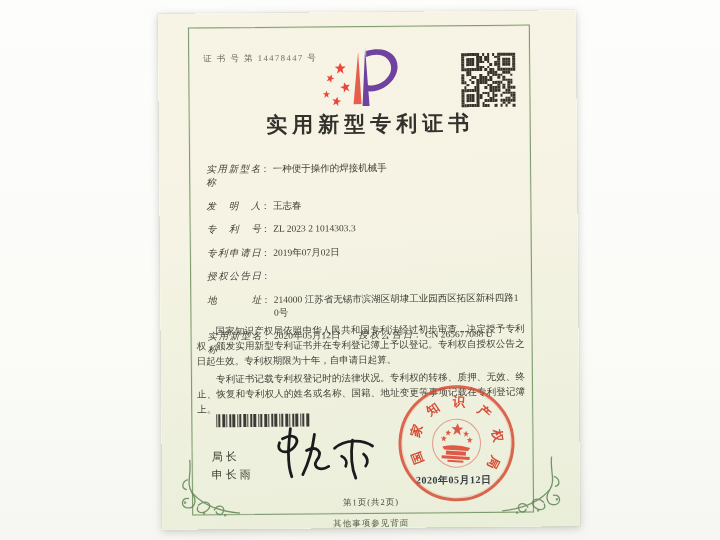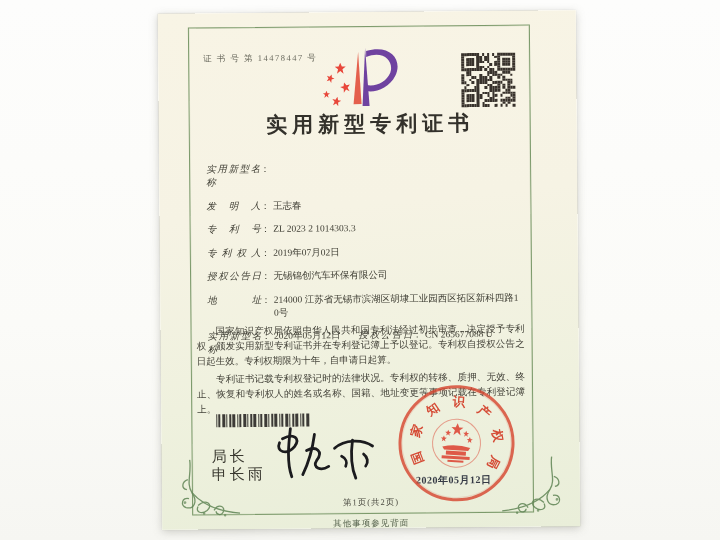--- a/index.html
+++ b/index.html
@@ -41,21 +41,21 @@
   .val{margin-left:3px;}
   .val .line2{display:block;}
   .pair2{margin-left:18px;display:flex;}
   .paras{position:absolute;left:36px;top:311px;width:328px;color:#44433a;}
   .paras p{margin:0 0 3px 0;font-size:9.5px;line-height:15px;text-indent:2em;text-align:justify;}
   .barcode{
     position:absolute;left:55px;top:401px;width:97px;height:13px;
     display:flex;align-items:stretch;
   }
   .barcode div{background:#3c3a36;height:100%;flex:none;}
-  .officer{position:absolute;left:50px;top:434px;font-size:15px;color:#3a3930;letter-spacing:3px;line-height:18px;}
+  .officer{position:absolute;left:50px;top:434px;font-size:11px;color:#3a3930;letter-spacing:3px;line-height:18px;}
   .sig{position:absolute;left:105px;top:410px;width:110px;height:62px;}
   .sealdate{
     position:absolute;left:225px;top:462px;width:134px;text-align:center;
     font-size:10px;font-weight:600;color:#363b46;letter-spacing:0.5px;z-index:1;
   }
   .seal{
     position:absolute;left:237px;top:374px;width:110px;height:110px;z-index:2;
     border-radius:50%;border:3px solid rgba(214,66,44,.8);
     transform:rotate(4deg);
     box-shadow:inset 0 0 0 1px rgba(214,66,44,.15);
@@ -565,40 +565,40 @@
       <div></div>
       <div class="on"></div>
     </div>
 
   <h1 class="title">实用新型专利证书</h1>
 
   <div class="fields">
     <div class="row">
       <span class="lbl">实用新型名称</span>
         <span class="colon">：</span>
+      <span class="val">一种便于操作的焊接机械手</span>
     </div>
     <div class="row">
       <span class="lbl">发明人</span>
         <span class="colon">：</span>
       <span class="val">王志春</span>
     </div>
     <div class="row">
       <span class="lbl">专利号</span>
         <span class="colon">：</span>
       <span class="val">ZL 2023 2 1014303.3</span>
     </div>
     <div class="row">
-      <span class="lbl">专利权人</span>
+      <span class="lbl">专利申请日</span>
         <span class="colon">：</span>
       <span class="val">2019年07月02日</span>
     </div>
     <div class="row">
       <span class="lbl">授权公告日</span>
         <span class="colon">：</span>
-      <span class="val">无锡锦创汽车环保有限公司</span>
     </div>
     <div class="row">
       <span class="lbl">地址</span>
         <span class="colon">：</span>
       <span class="val"><span>214000 江苏省无锡市滨湖区胡埭工业园西区拓区新科四路1</span><span class="line2">0号</span></span>
     </div>
     <div class="row">
       <span class="lbl">实用新型名称</span>
         <span class="colon">：</span>
       <span class="val">2020年05月12日</span>

